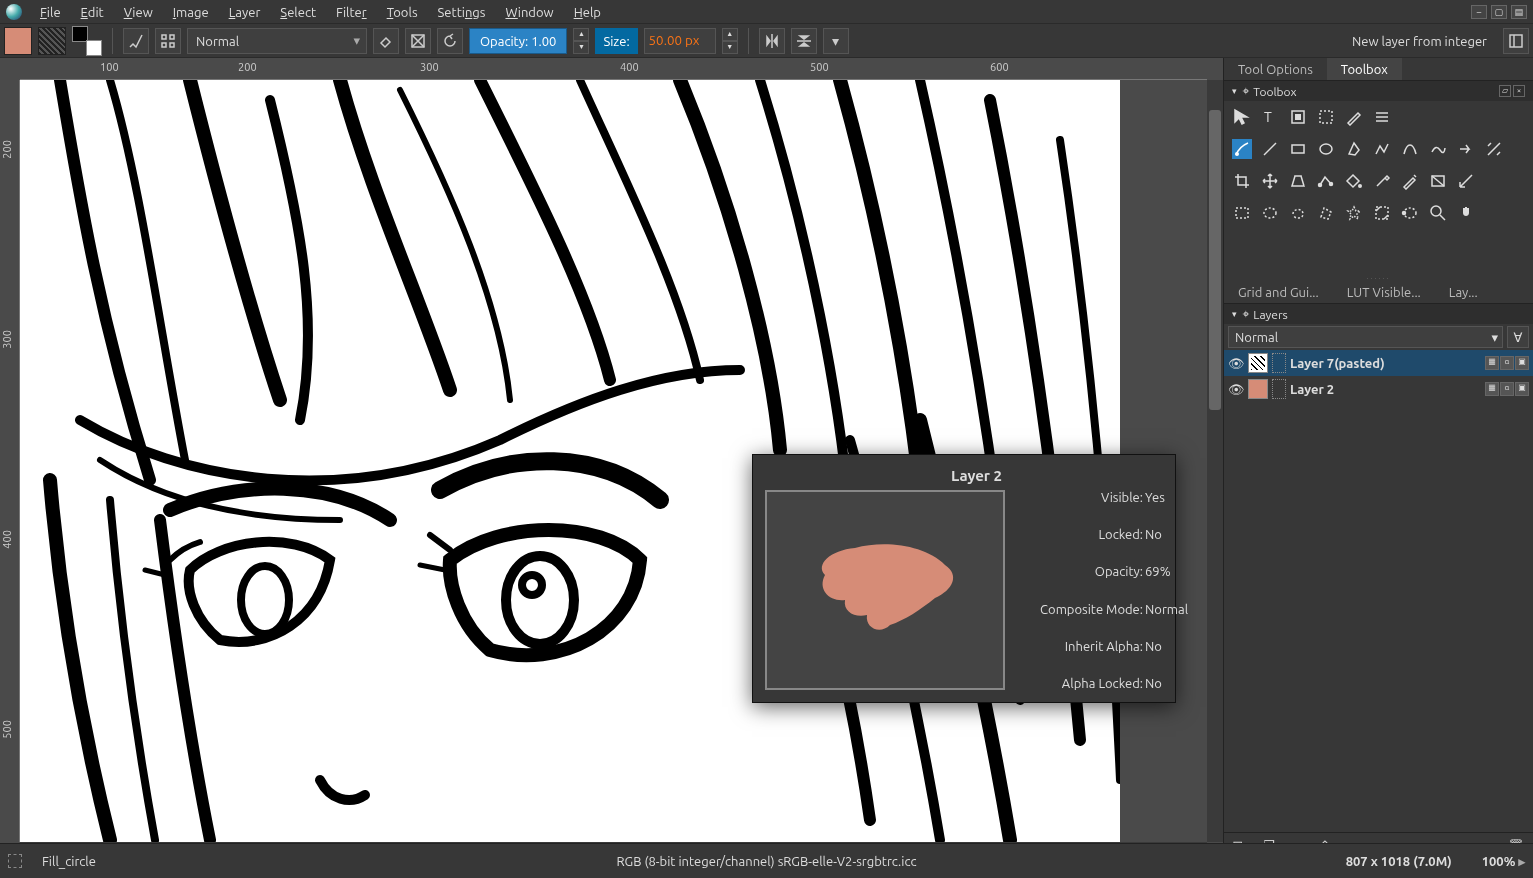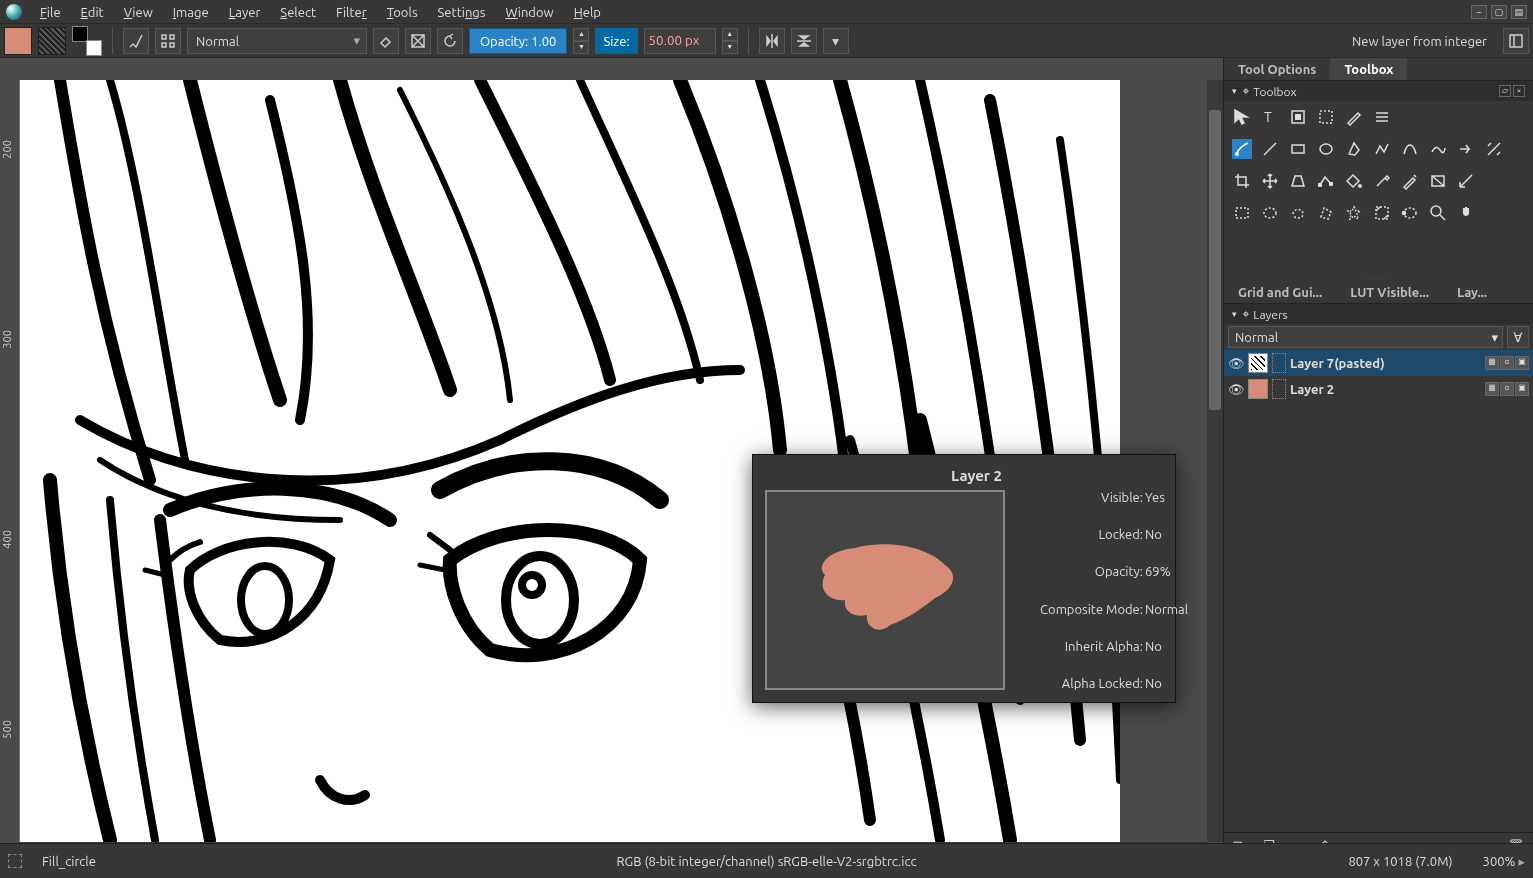--- a/index.html
+++ b/index.html
@@ -17,41 +17,41 @@
 .swatch.pat { background: repeating-linear-gradient(45deg,#222,#222 2px,#555 2px,#555 4px); }
 .fgbg { position: relative; width: 30px; height: 30px; }
 .fgbg .a { position:absolute; width:16px; height:16px; background:#000; border:1px solid #888; top:0; left:0;}
 .fgbg .b { position:absolute; width:16px; height:16px; background:#fff; border:1px solid #888; bottom:0; right:0;}
 .tbtn { width: 26px; height: 26px; background: #3f3f3f; border: 1px solid #555; display:flex; align-items:center; justify-content:center; color:#ccc; font-size:14px; cursor:pointer;}
 .tbtn svg { width:16px; height:16px; stroke:#ccc; fill:none; stroke-width:1.5;}
 .dropdown { background:#3f3f3f; border:1px solid #555; height:26px; padding:0 24px 0 8px; display:flex; align-items:center; min-width:180px; position:relative;}
 .dropdown::after { content:"▾"; position:absolute; right:6px; color:#aaa;}
 .opacity-pill { background:#2b83c5; height:26px; padding:0 10px; display:flex; align-items:center; color:#fff; border:1px solid #1a5a8a;}
 .size-pill { background:#0369a1; height:26px; padding:0 8px; display:flex; align-items:center; color:#fff;}
-.size-input { background:#3f3f3f; border:1px solid #555; height:26px; width:72px; color:#fca5a5; padding:0 4px;}
+.size-input { background:#3f3f3f; border:1px solid #555; height:26px; width:72px; color:#f97316; padding:0 4px;}
 .spinner { width:16px; height:26px; display:flex; flex-direction:column;}
 .spinner div { flex:1; background:#3f3f3f; border:1px solid #555; font-size:7px; text-align:center; line-height:9px;}
 .toolbar .status-text { margin-left:auto; margin-right:10px; color:#ddd;}
 .toolbar .right-btn { }
 
 .workspace { position:absolute; top:58px; left:0; right:310px; bottom:20px; background:#4a4a4a; }
 .ruler-h { position:absolute; top:0; left:20px; right:16px; height:22px; background:#4a4a4a; border-bottom:1px solid #777;}
 .ruler-h .tick { position:absolute; top:3px; color:#ccc; font-size:11px;}
 .ruler-v { position:absolute; top:22px; left:0; width:20px; bottom:16px; background:#4a4a4a; border-right:1px solid #777;}
 .ruler-v .tick { position:absolute; left:1px; color:#ccc; font-size:11px; writing-mode:vertical-rl; transform:rotate(180deg);}
 .canvas-vp { position:absolute; top:22px; left:20px; right:16px; bottom:16px; overflow:hidden; background:#4a4a4a;}
 .canvas { position:absolute; top:0; left:0; width:1100px; height:780px; background:#fff;}
 .canvas svg { width:100%; height:100%; }
 .scroll-v { position:absolute; top:22px; right:0; width:16px; bottom:16px; background:#3a3a3a;}
 .scroll-v .thumb { position:absolute; left:2px; right:2px; top:30px; height:300px; background:#666; border-radius:3px;}
 .scroll-h { position:absolute; left:20px; right:16px; bottom:0; height:16px; background:#3a3a3a;}
 .scroll-h .thumb { position:absolute; top:2px; bottom:2px; left:0; width:700px; background:#666; border-radius:3px;}
 
 .right-panel { position:absolute; top:58px; right:0; width:310px; bottom:20px; background:#373737; border-left:1px solid #222; display:flex; flex-direction:column;}
-.tabs { display:flex; background:#373737; border-bottom:1px solid #222;font-weight:bold;}
+.tabs { display:flex; background:#373737; border-bottom:1px solid #222;}
 .tab { padding:4px 14px; color:#bbb; cursor:pointer;}
 .tab.active { background:#444; color:#fff;}
 .docker-header { background:#2e2e2e; padding:3px 8px; font-size:12px; display:flex; align-items:center; gap:4px;}
 .docker-header::before { content:"▾"; font-size:9px; margin-right:2px;}
 .docker-header .float-icons { margin-left:auto; display:flex; gap:2px;}
 .docker-header .float-icons span { width:12px; height:12px; border:1px solid #666; font-size:8px; text-align:center;}
 .tool-grid { padding:6px 8px; display:flex; flex-wrap:wrap; gap:8px;}
 .tool-cell { width:20px; height:20px; display:flex; align-items:center; justify-content:center; cursor:pointer;}
 .tool-cell.sel { background:#2b83c5;}
 .tool-cell svg { width:18px; height:18px; stroke:#ddd; fill:none; stroke-width:1.5;}
@@ -75,21 +75,21 @@
 .layer-mode .ddl::after{content:"▾"; position:absolute; right:4px;}
 .layer-mode .fbtn { width:22px; height:22px; background:#3f3f3f; border:1px solid #555; text-align:center; line-height:20px;}
 .layer-filler { flex:1;}
 
 .bottom-icons { height:26px; border-top:1px solid #222; display:flex; align-items:center; gap:10px; padding:0 8px;}
 .bottom-icons .bi { width:18px; height:18px; display:flex; align-items:center; justify-content:center; cursor:pointer; color:#ccc;}
 
 .statusbar { position:absolute; left:0; right:0; bottom:0; height:20px; background:#373737; border-top:1px solid #222; display:flex; align-items:center; padding:17px 8px; gap:20px;}
 .statusbar .sel-ind { width:14px; height:14px; border:1px dashed #888;}
 .statusbar .center { position:absolute; left:50%; transform:translateX(-50%);}
-.statusbar .right { margin-left:auto; display:flex; gap:30px;}
+.statusbar .right { margin-left:auto; display:flex; gap:30px;font-weight:bold;}
 .statusbar .zoom-arrow::after{content:" ▸"; color:#aaa;}
 
 .tooltip { position:absolute; background:#373737; border:1px solid #111; box-shadow:0 4px 20px rgba(0,0,0,0.6); padding:12px; display:flex; gap:20px; z-index:100;}
 .tooltip .preview { width:240px; height:200px; background:#444; border:2px solid #888; display:flex; align-items:center; justify-content:center;}
 .tooltip .preview svg { width:180px; height:140px;}
 .tooltip .info { display:flex; flex-direction:column; gap:16px;justify-content:space-between;}
 .tooltip .title { font-weight:bold; text-align:center; margin-bottom:6px; font-size:15px;}
 .tooltip .info .row { display:flex;}
 .tooltip .info .lbl { text-align:right; width:120px;}
 .tooltip .info .val { margin-left:2px;}
@@ -187,20 +187,28 @@
   <div class="status-text">New layer from integer</div>
   <div class="tbtn right-btn">
       <svg viewBox="0 0 16 16">
         <rect x="2" y="2" width="12" height="12"></rect>
         <line x1="6" y1="2" x2="6" y2="14"></line>
       </svg>
     </div>
 </div>
 
 <div class="workspace">
+  <div class="ruler-h">
+    <span class="tick" style="left:80px">100</span>
+    <span class="tick" style="left:218px">200</span>
+    <span class="tick" style="left:400px">300</span>
+    <span class="tick" style="left:600px">400</span>
+    <span class="tick" style="left:790px">500</span>
+    <span class="tick" style="left:970px">600</span>
+  </div>
   <div class="ruler-v">
     <span class="tick" style="top:60px">200</span>
     <span class="tick" style="top:250px">300</span>
     <span class="tick" style="top:450px">400</span>
     <span class="tick" style="top:640px">500</span>
   </div>
   <div class="canvas-vp">
     <div class="canvas">
       <svg viewBox="0 0 1100 780">
         <g stroke="#000" fill="none" stroke-linecap="round">
@@ -553,15 +561,15 @@
     </div>
   </div>
 </div>
 
 <div class="statusbar">
   <div class="sel-ind"></div>
   <span>Fill_circle</span>
   <span class="center">RGB (8-bit integer/channel)  sRGB-elle-V2-srgbtrc.icc</span>
   <div class="right">
     <span>807 x 1018 (7.0M)</span>
-    <span class="zoom-arrow"><span>300%</span></span>
+    <span class="zoom-arrow"><span>100%</span></span>
   </div>
 </div>
 
 </body></html>

